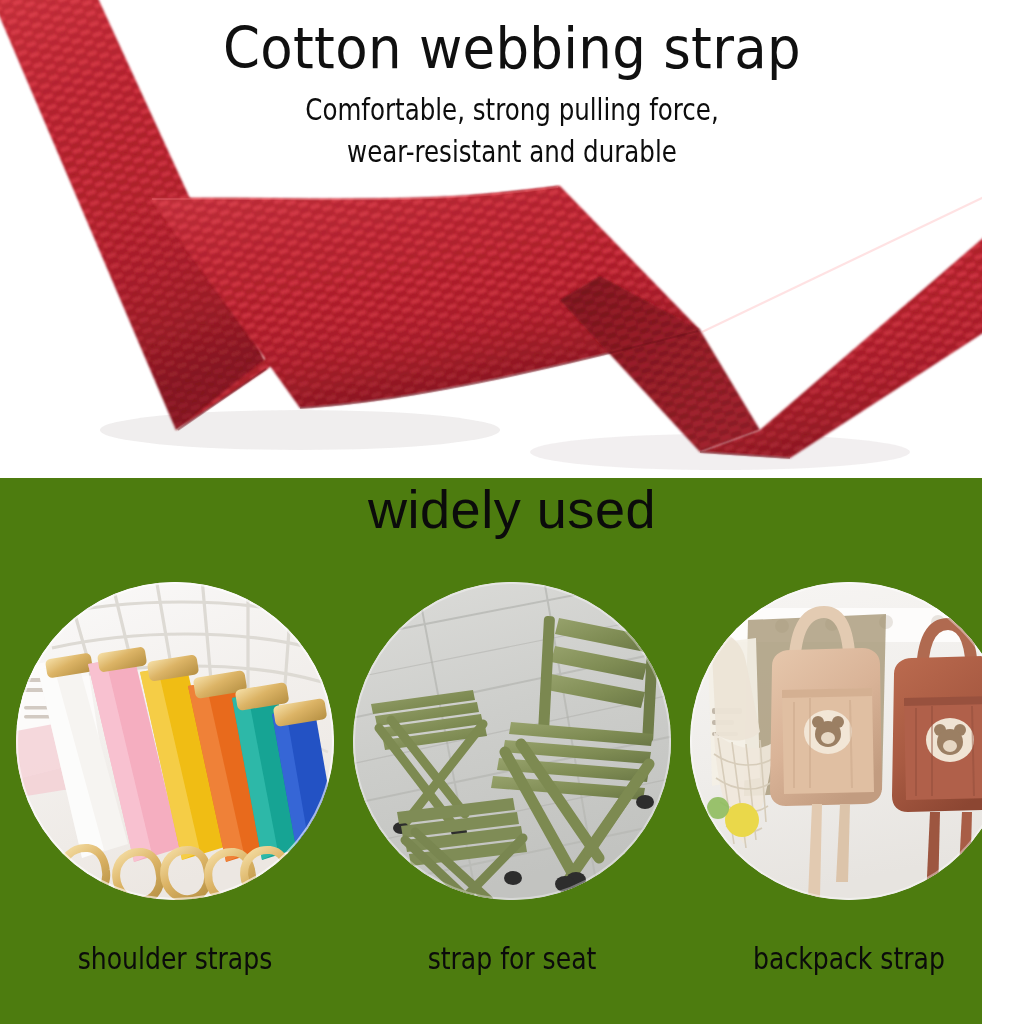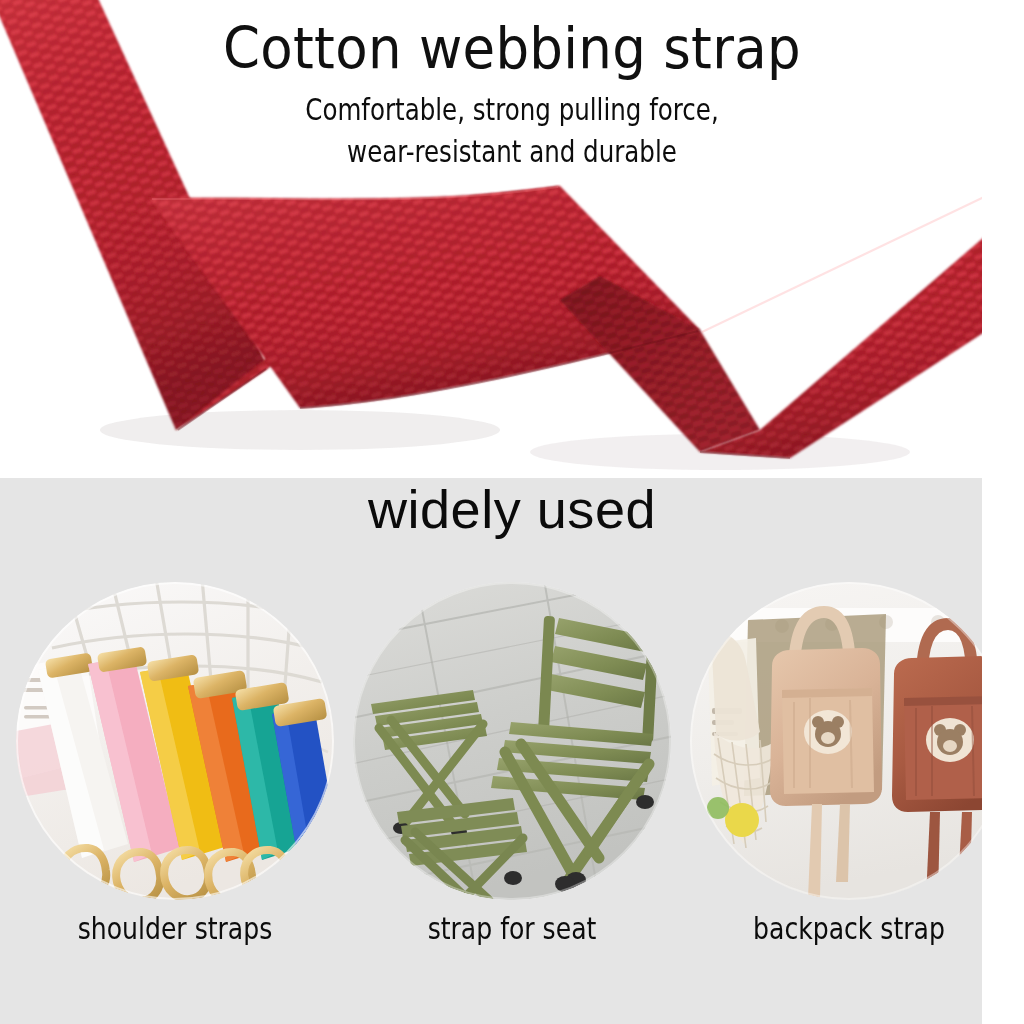--- a/index.html
+++ b/index.html
@@ -9,21 +9,21 @@
     background: #ffffff;
   }
   body {
     font-family: "Liberation Sans", sans-serif;
   }
   #page {
     position: relative;
     width: 982px;
     height: 1024px;
     overflow: hidden;
-    background: #e5e5e5;
+    background: #4d7c0f;
   }
 
   
   .title-block {
     position: absolute;
     top: 18px;
     left: 0;
     width: 1024px;
     text-align: center;
     z-index: 40;
@@ -101,21 +101,21 @@
     border-radius: 50%;
     overflow: hidden;
     position: relative;
     background: #f2f2f2;
   }
   .photo-svg { display: block; }
 
   
   .caption-row {
     position: absolute;
-    top: 910px;
+    top: 940px;
     left: 0;
     width: 1024px;
     height: 60px;
     z-index: 40;
   }
   .caption {
     position: absolute;
     top: 0;
     width: 318px;
     text-align: center;

